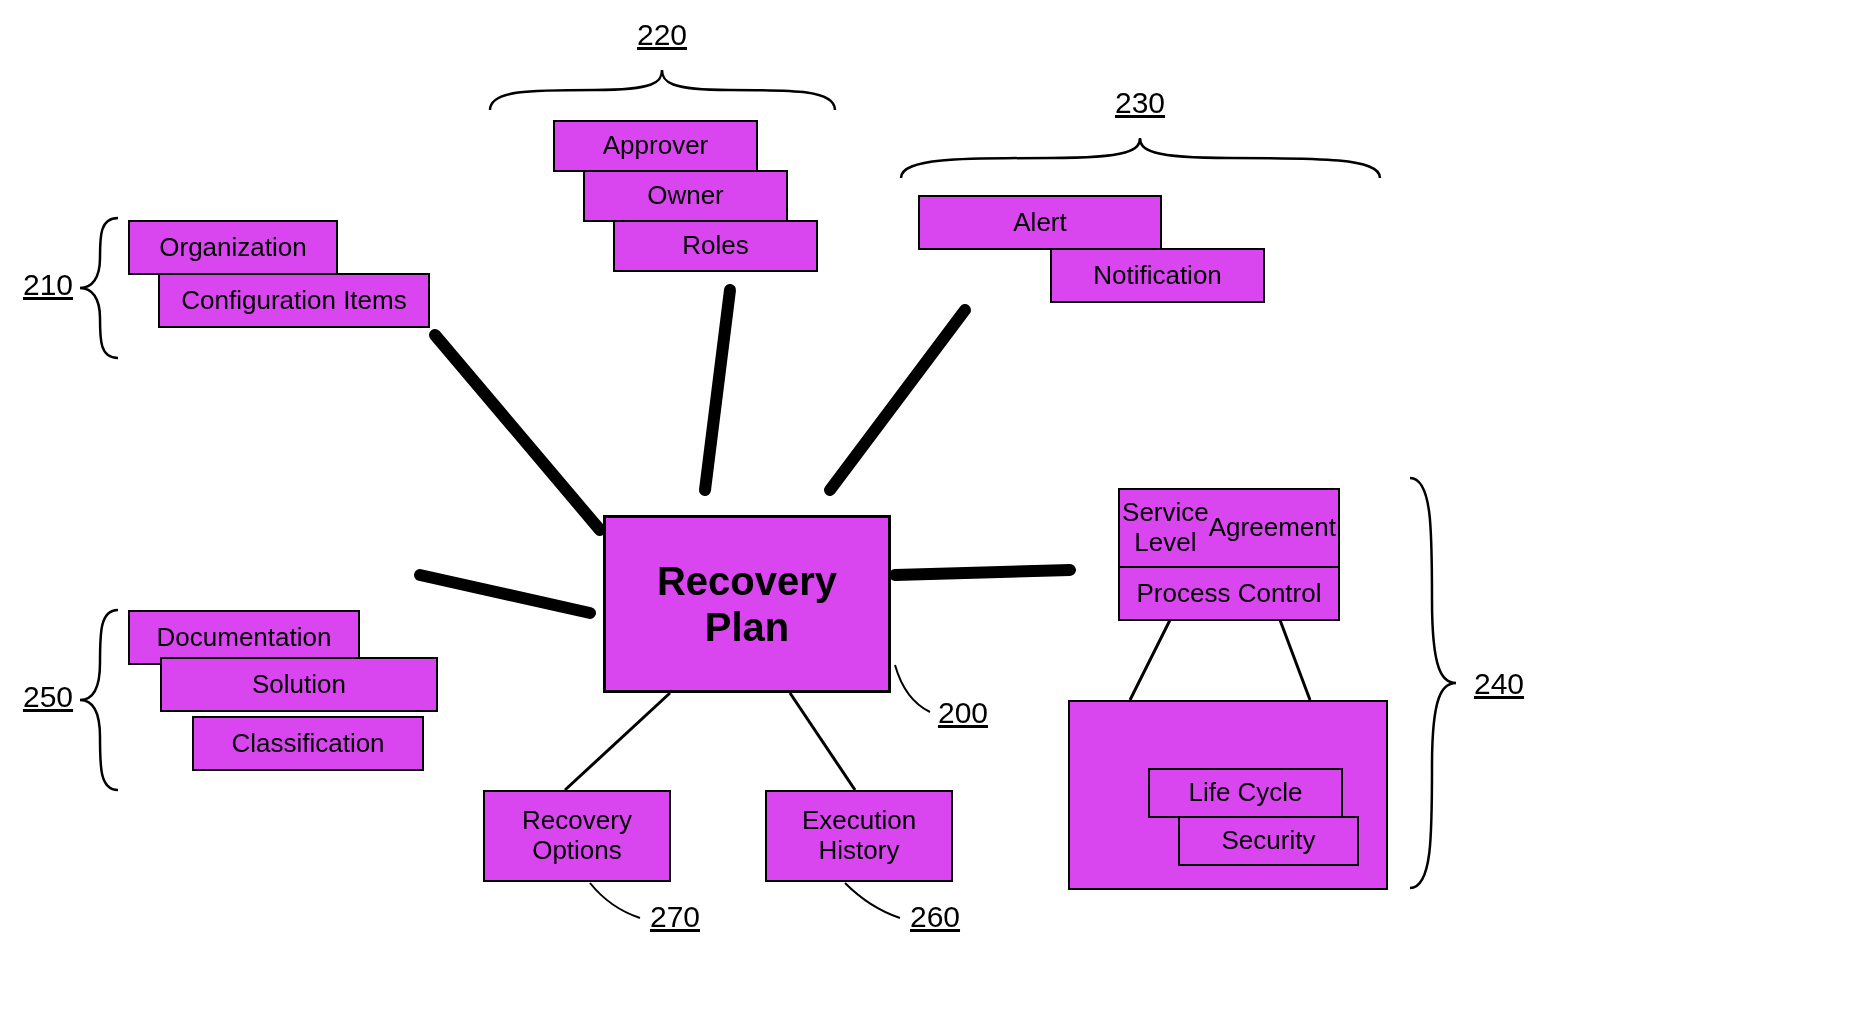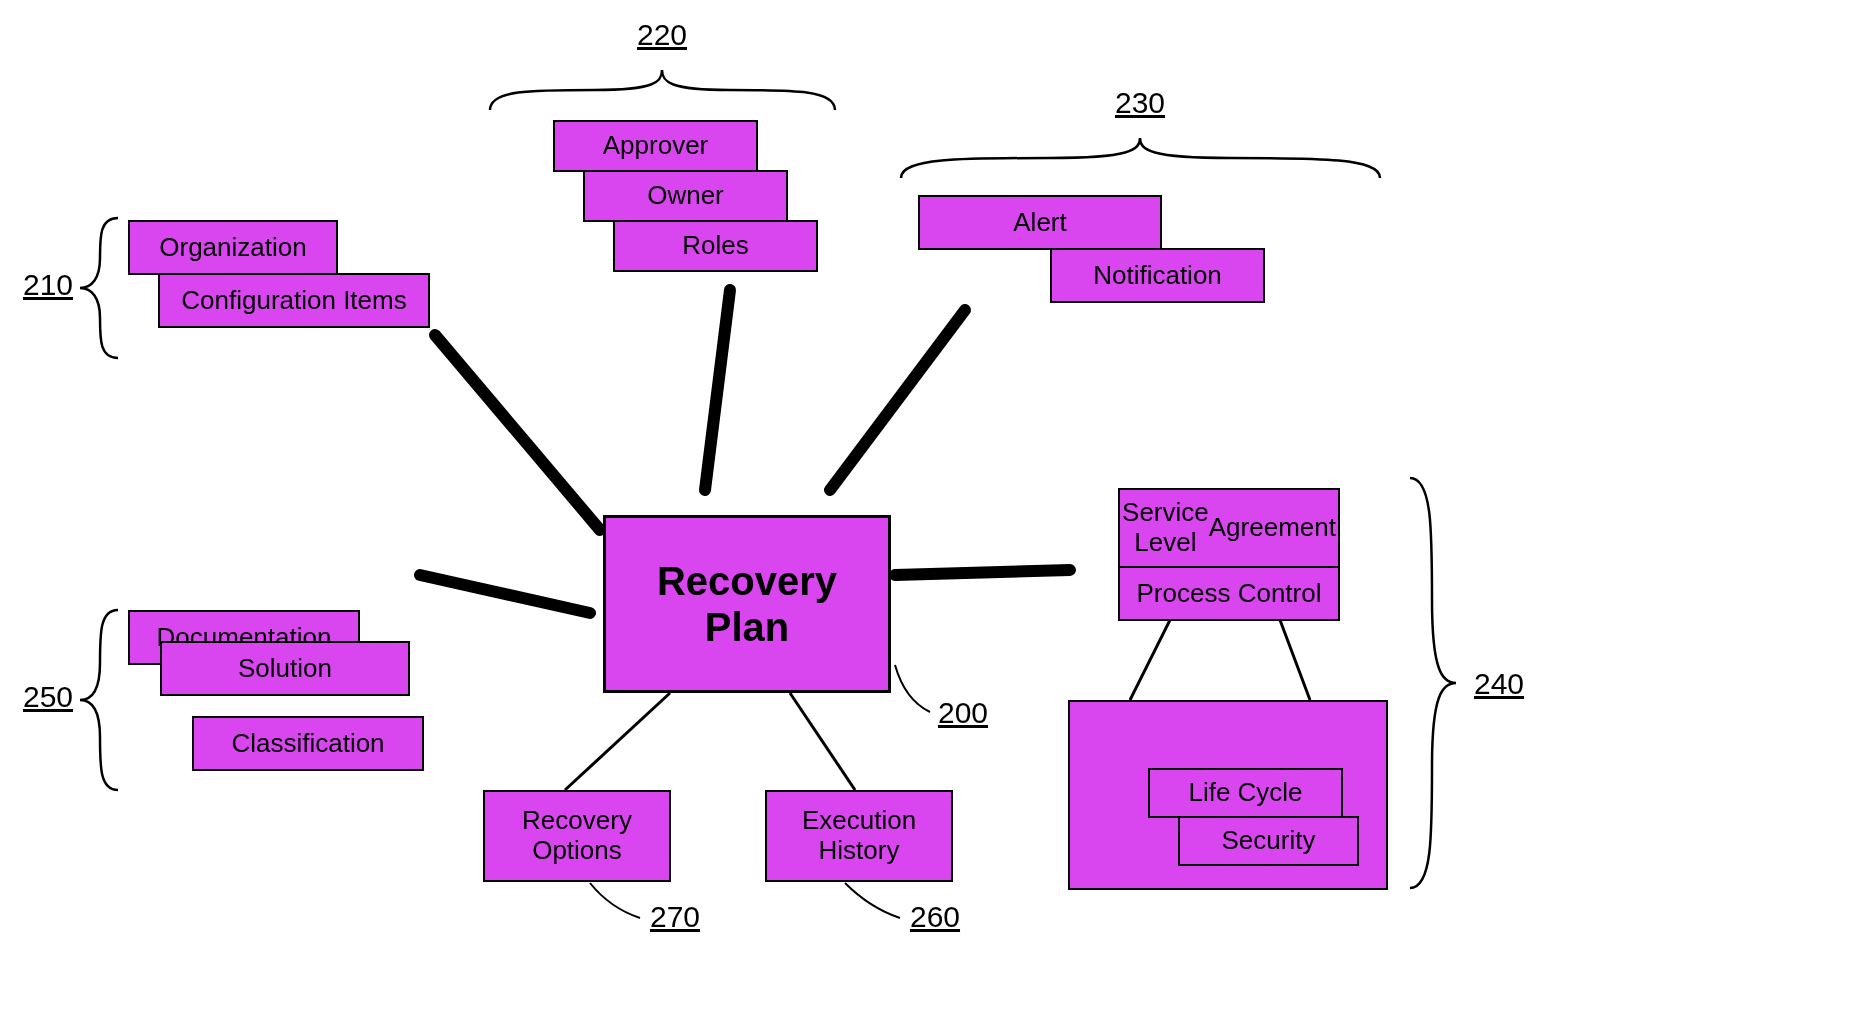--- a/index.html
+++ b/index.html
@@ -115,21 +115,21 @@
   <div class="box" style="left:553px; top:120px; width:205px; height:52px;">Approver</div>
   <div class="box" style="left:583px; top:170px; width:205px; height:52px;">Owner</div>
   <div class="box" style="left:613px; top:220px; width:205px; height:52px;">Roles</div>
 
   <div class="ref" style="left:1040px; top:86px; width:200px;">230</div>
   <div class="box" style="left:918px;  top:195px; width:244px; height:55px;">Alert</div>
   <div class="box" style="left:1050px; top:248px; width:215px; height:55px;">Notification</div>
 
   <div class="ref" style="left:18px; top:680px; width:60px;">250</div>
   <div class="box" style="left:128px; top:610px; width:232px; height:55px;">Documentation</div>
-  <div class="box" style="left:160px; top:641px; width:250px; height:55px;">Solution</div>
+  <div class="box" style="left:160px; top:657px; width:278px; height:55px;">Solution</div>
   <div class="box" style="left:192px; top:716px; width:232px; height:55px;">Classification</div>
 
   <div class="ref" style="left:1464px; top:667px; width:70px;">240</div>
   <div class="box" style="left:1086px; top:488px; width:222px; height:80px;margin-left:32px;">
     <span>Service Level</span>
       <br>
     <span>Agreement</span>
   </div>
   <div class="box" style="left:1118px; top:566px; width:222px; height:55px;">Process Control</div>
 

